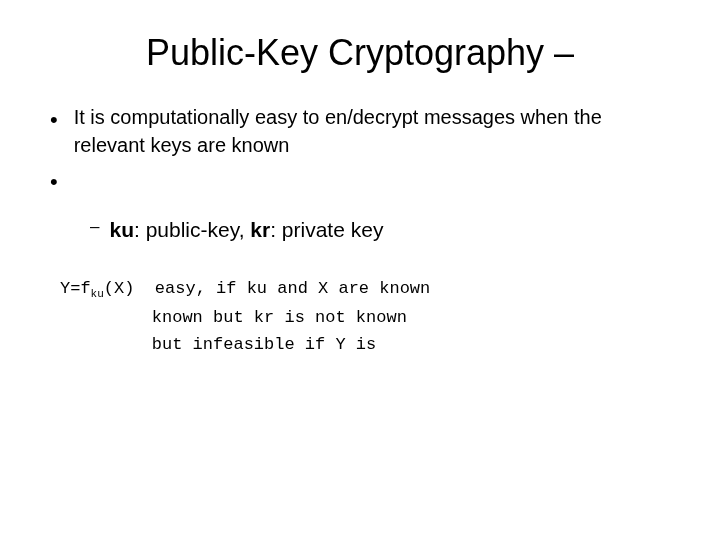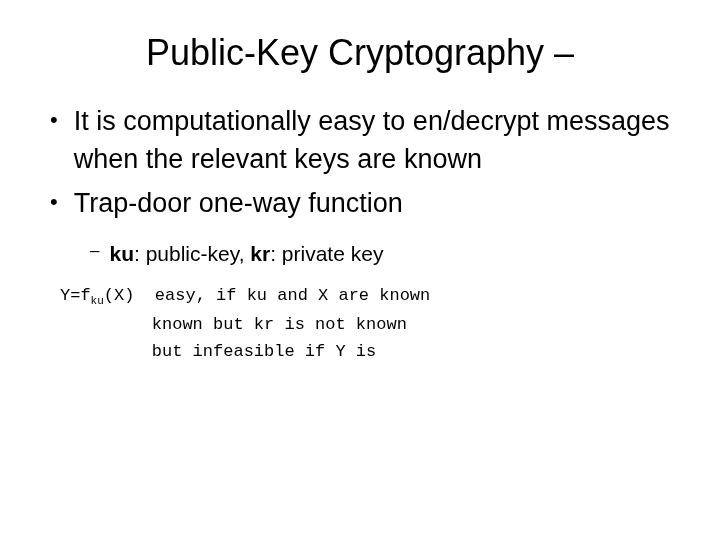--- a/index.html
+++ b/index.html
@@ -49,21 +49,21 @@
     }
 
     .bullet-dot {
       margin-right: 16px;
       margin-top: 2px;
       font-size: 22px;
       flex-shrink: 0;
     }
 
     .bullet-text {
-      font-size: 27px;
+      font-size: 20px;
       line-height: 1.4;
     }
 
     .sub-bullet {
       margin-left: 40px;
       margin-bottom: 8px;
     }
 
     .sub-bullet-line {
       display: flex;
@@ -81,21 +81,21 @@
     .sub-text {
       font-size: 21px;
     }
 
     .mono-block {
       font-family: 'Courier New', Courier, monospace;
       font-size: 17px;
       line-height: 1.6;
       margin-left: 10px;
       color: #000000;
-      margin-top: 4px;
+      margin-top: 22px;
     }
 
     .mono-line {
       display: block;
       white-space: pre;
     }
 
     sup {
       font-size: 11px;
       vertical-align: super;
@@ -115,21 +115,20 @@
     <span>Public-Key Cryptography –</span><br>
   </h1>
 
   <ul class="bullets">
     <li class="bullet-item">
       <span class="bullet-dot">•</span>
       <span class="bullet-text">It is computationally easy to en/decrypt messages when the relevant keys are known</span>
     </li>
     <li class="bullet-item">
       <span class="bullet-dot">•</span>
-      <span class="bullet-text">Trap-door one-way function</span>
     </li>
   </ul>
 
   <div class="sub-bullet">
     <div class="sub-bullet-line">
       <span class="sub-dash">–</span>
       <span class="sub-text">
         <span style="font-weight:bold;">ku</span><span>: public-key, </span><span style="font-weight:bold;">kr</span><span>: private key</span>
       </span>
     </div>

